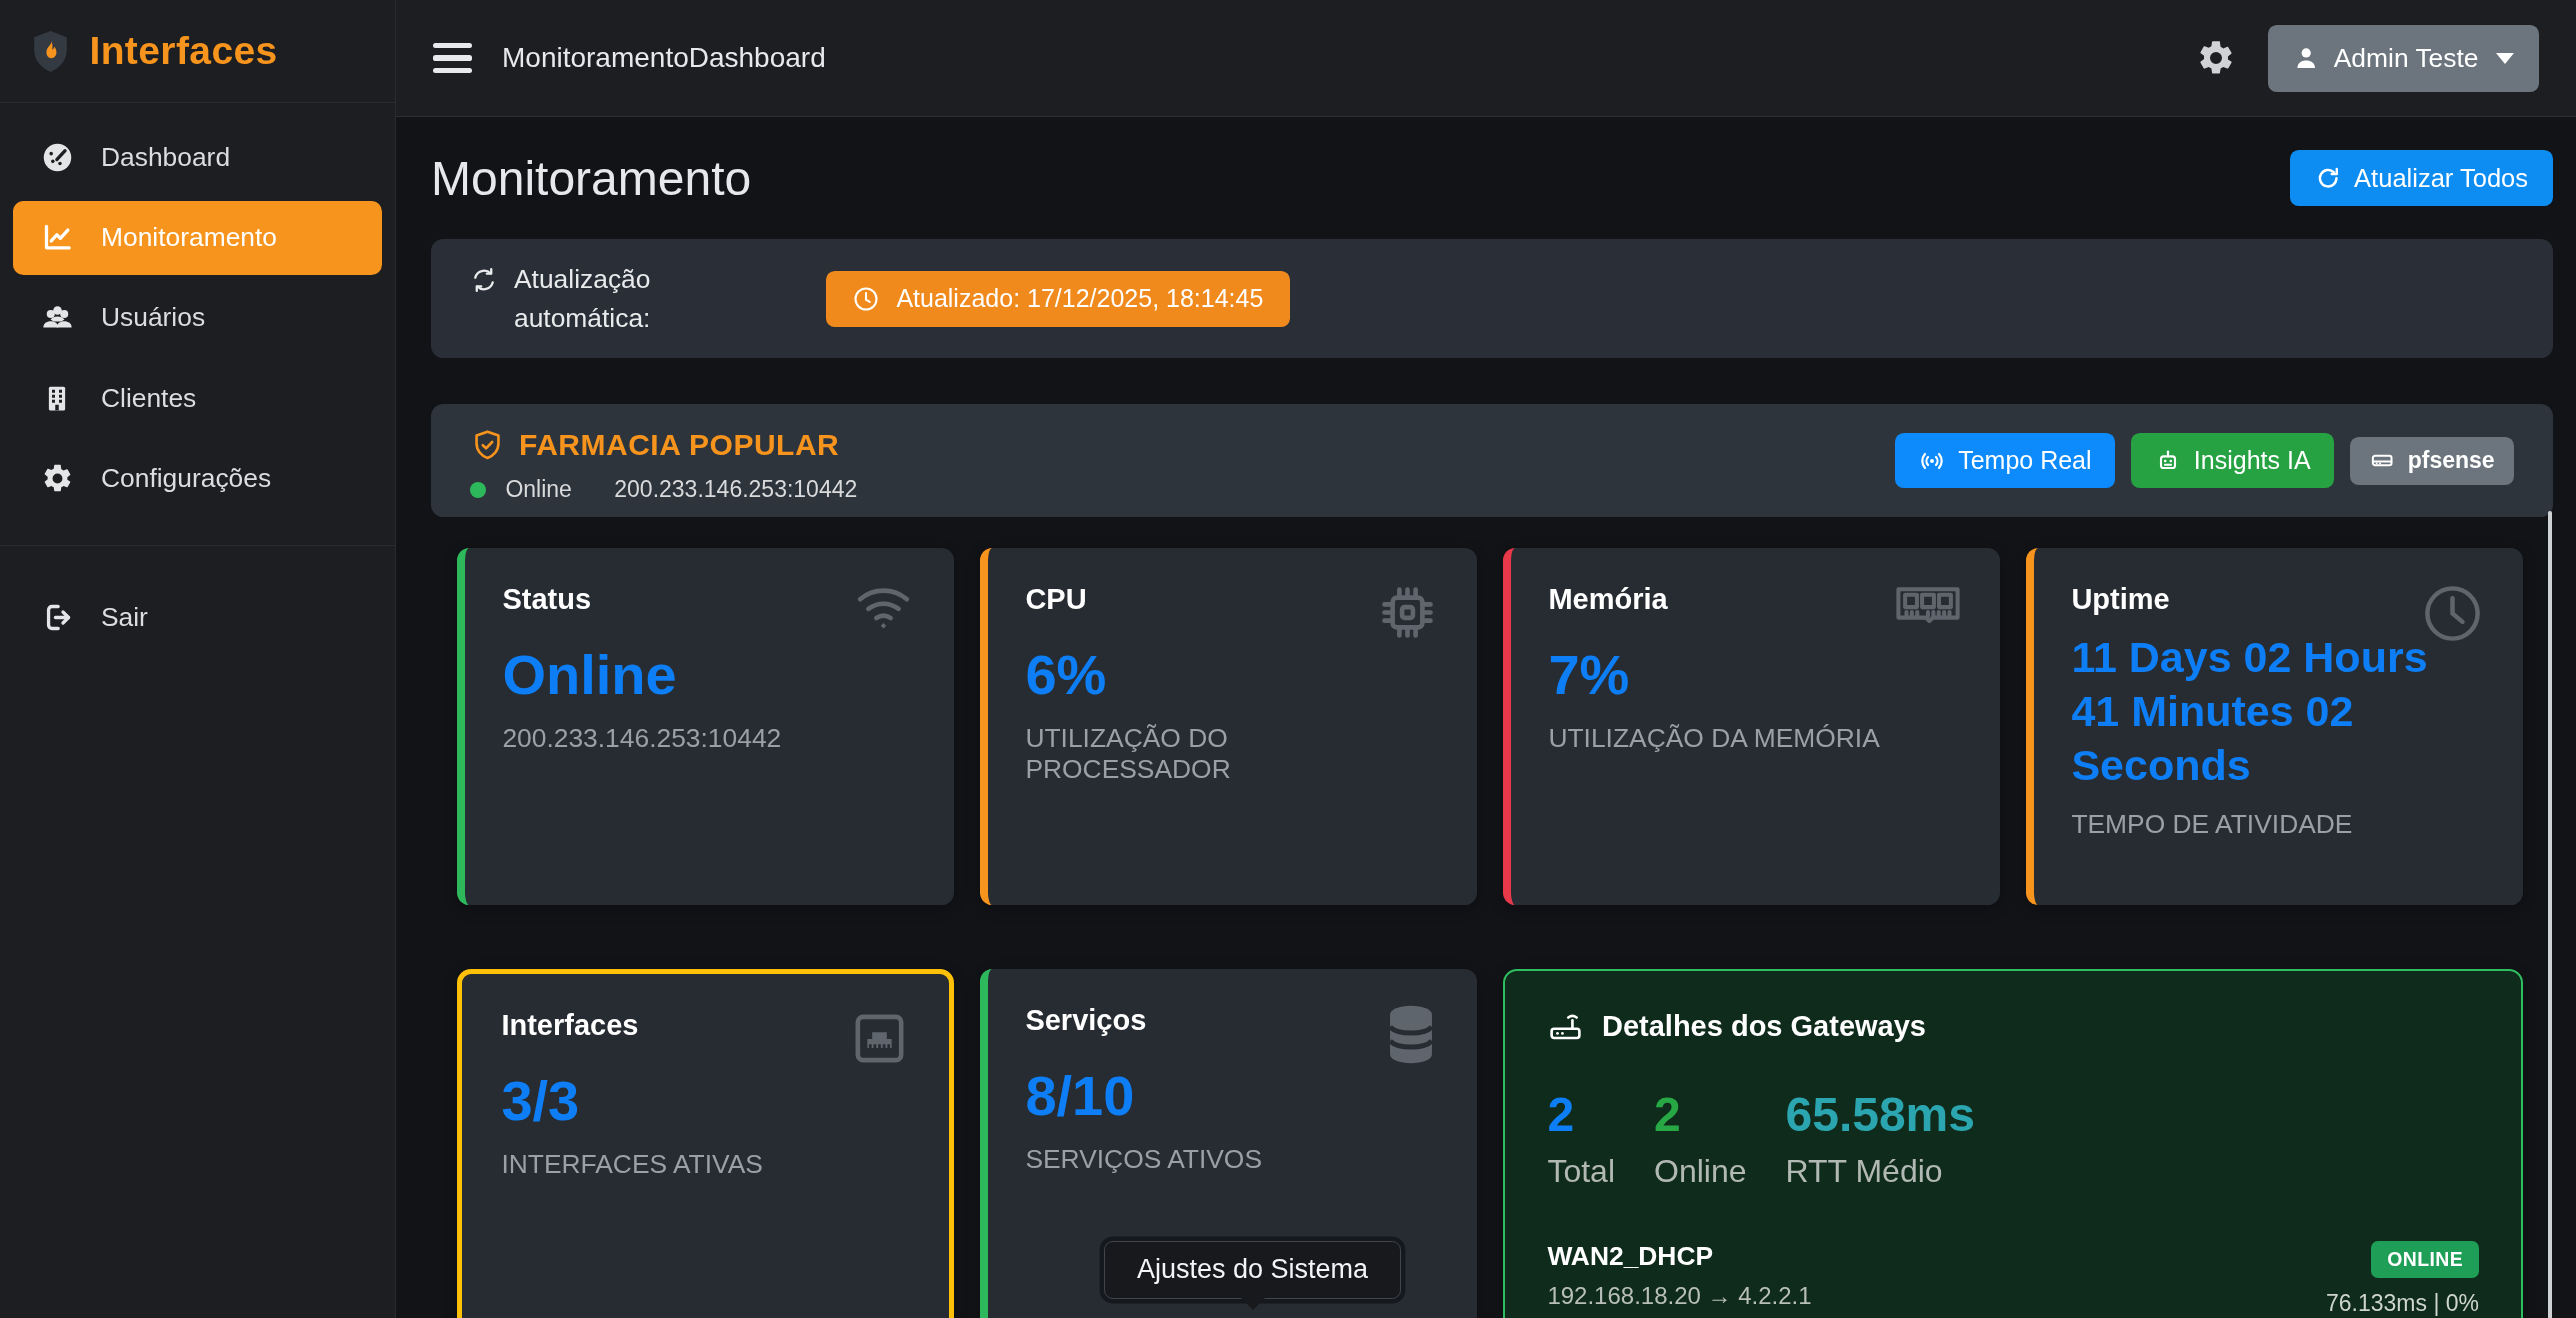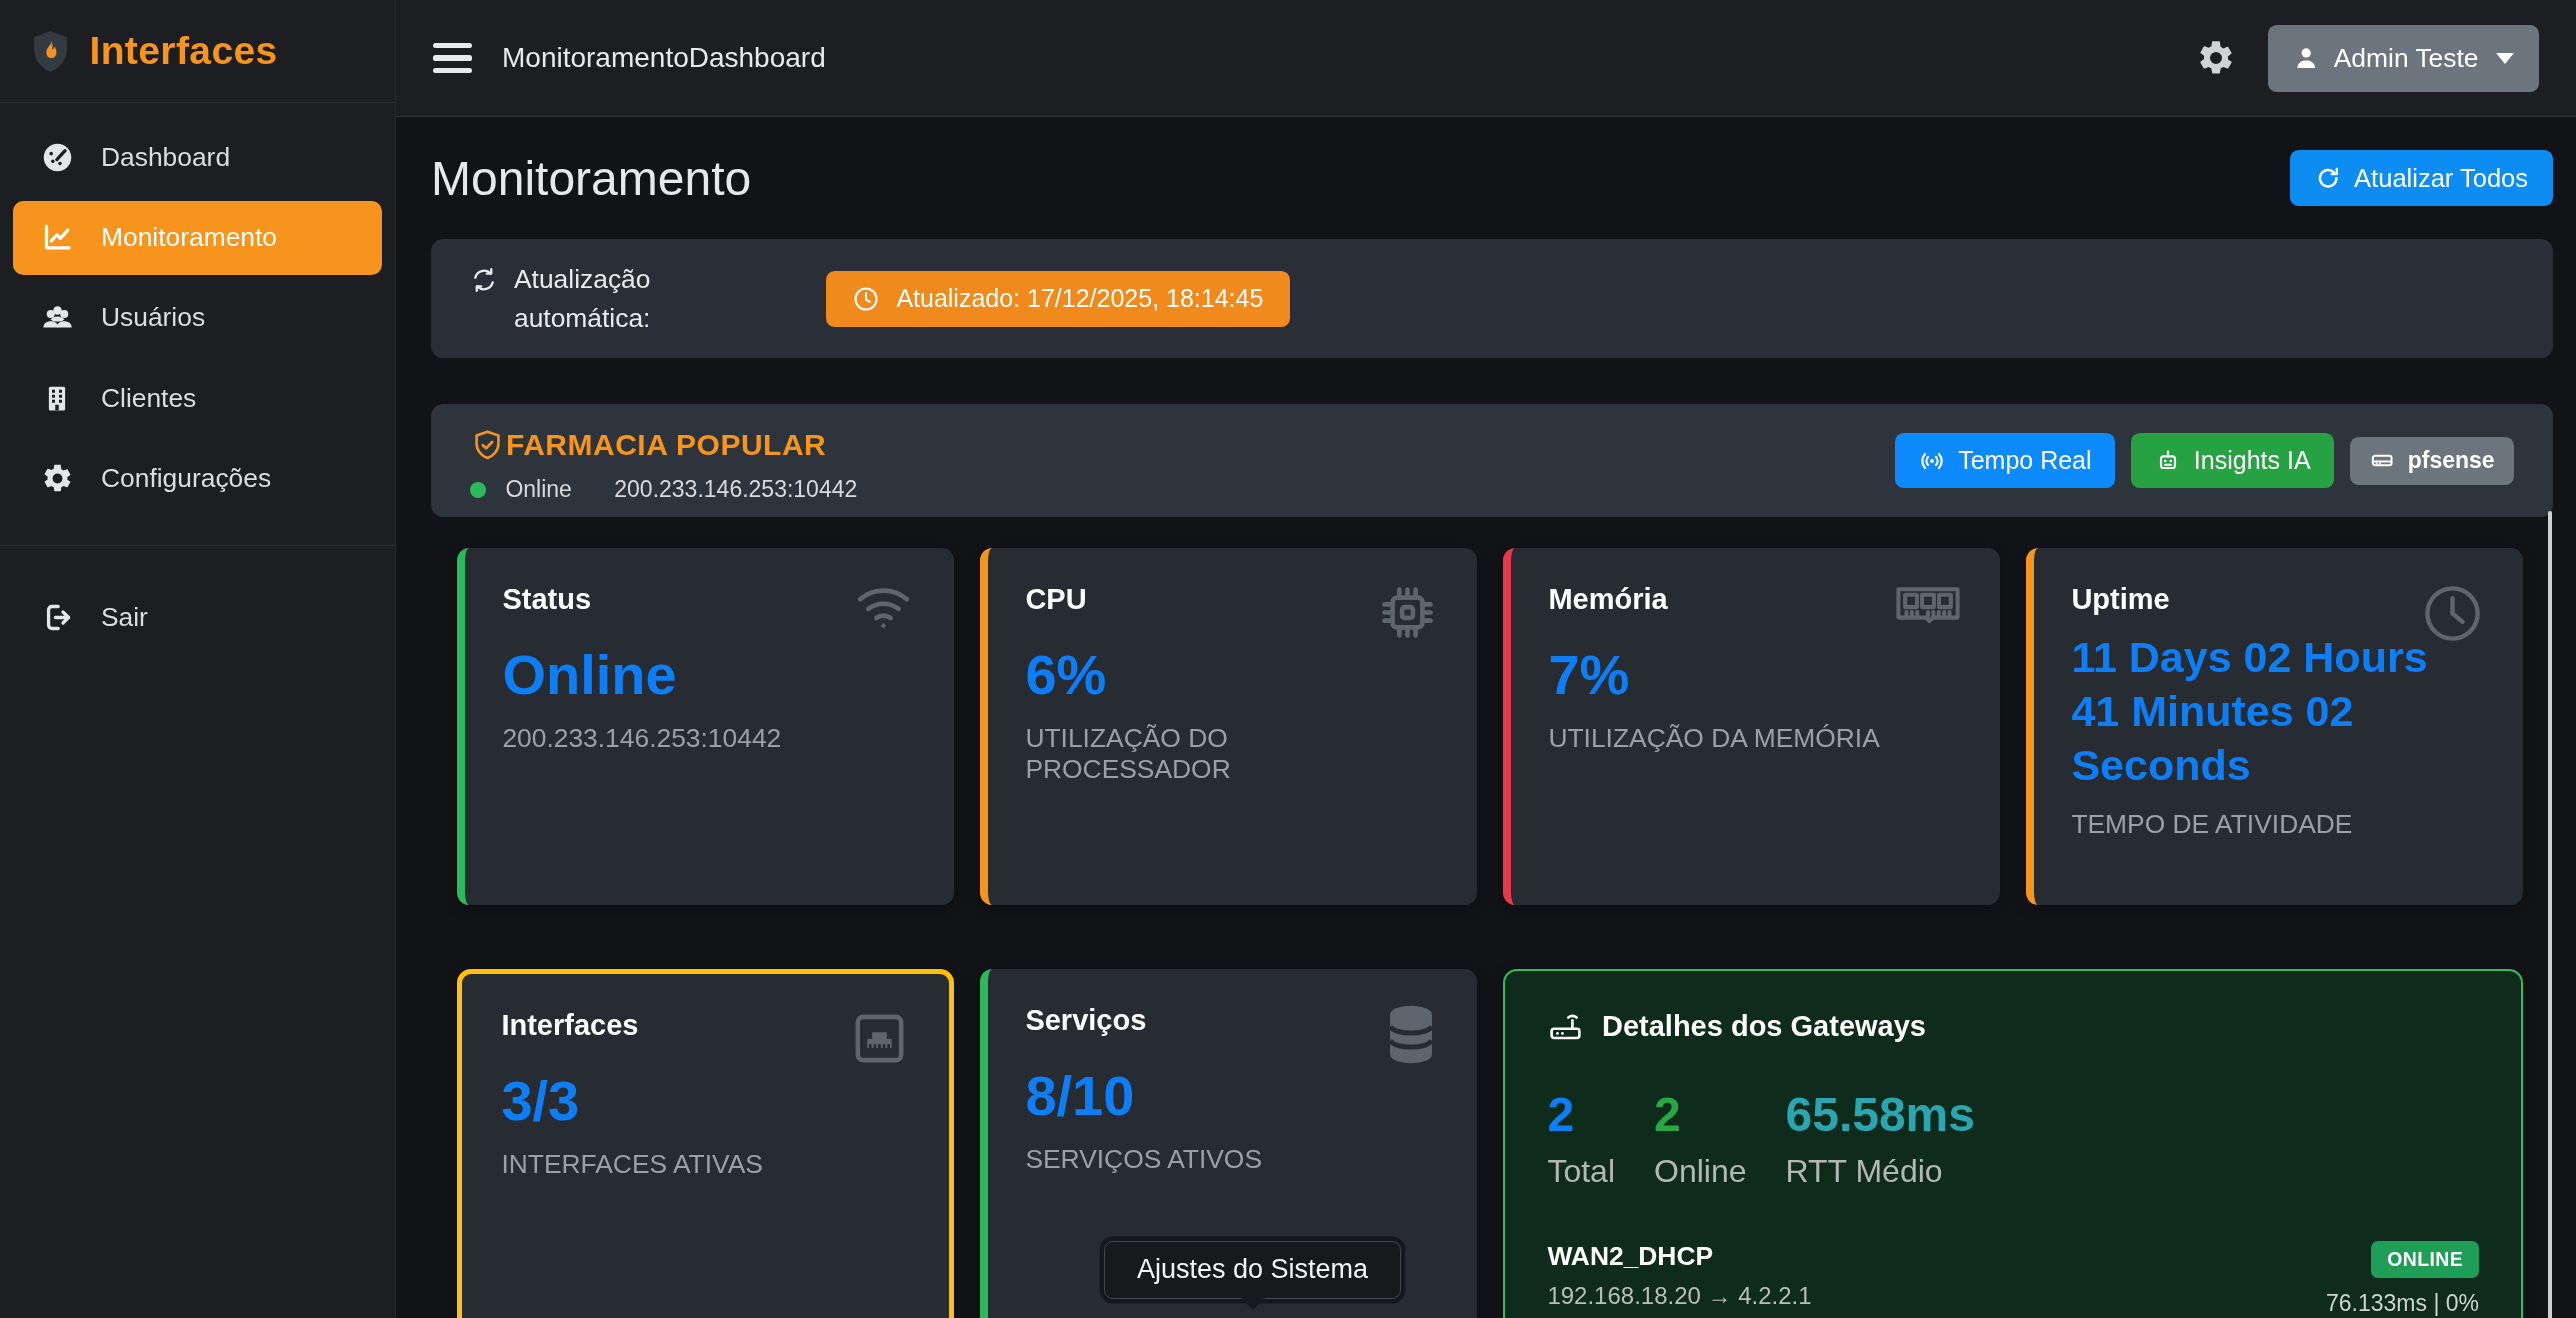--- a/index.html
+++ b/index.html
@@ -38,21 +38,21 @@
 
   .auto-panel { margin-top:33px; height:119px; border-radius:12.3px; background:#2a2f37; display:flex; align-items:center; padding:0 39px; }
   .auto-label { display:flex; gap:16px; width:255px; font-size:26.4px; color:#e9eaec; line-height:1.45; }
   .auto-label .nicon { margin-top:5.3px; color:#e9eaec; }
   .select-box { width:220px; height:62px; background:#22262c; border:0.9px solid #3f444b; border-radius:8.8px; display:flex; align-items:center; justify-content:space-between; padding:0 21px; font-size:26.4px; color:#ffffff; margin-left:26.4px; cursor:pointer; }
   .select-box .chev { color:#cfd2d6; display:flex; }
   .updated-badge { margin-left:101px; height:56px; background:#f08a1d; border-radius:8.8px; display:flex; align-items:center; gap:16px; padding:0 26.4px; font-size:25px; color:#ffffff; }
 
   
   .fw-strip { margin-top:46px; height:113px; border-radius:12.3px; background:#2e343c; display:flex; align-items:center; padding:0 39px; }
-  .fw-title-row { display:flex; align-items:center; gap:1px; color:#f7941d; font-size:30px; font-weight:700; letter-spacing:0.5px;margin-top:8px; }
+  .fw-title-row { display:flex; align-items:center; gap:14px; color:#f7941d; font-size:30px; font-weight:700; letter-spacing:0.5px;margin-top:8px; }
   .fw-sub-row { margin-top:11.4px; display:flex; align-items:center; gap:19.4px; font-size:23px; color:#d9dadc; }
   .status-dot { width:16px; height:16px; border-radius:50%; background:#2eb85c; }
   .fw-sub-row .addr { margin-left:23px; }
   .fw-actions { margin-left:auto; display:flex; align-items:center; gap:16px; }
   .btn-realtime { height:55px; padding:0 23px; background:#0d8bfd; font-size:25px;text-align:right; }
   .btn-insights { height:55px; padding:0 23px; background:#27a243; font-size:25px; }
   .badge-platform { display:inline-flex; align-items:center; gap:12.3px; height:48px; padding:0 19.4px; border-radius:8.8px; background:#6c757d; color:#fff; font-size:23px; font-weight:700; }
 
   
   .cards { display:grid; grid-template-columns:repeat(4,1fr); column-gap:26.4px; row-gap:64px; margin:31px 30px 0 26.4px; }

